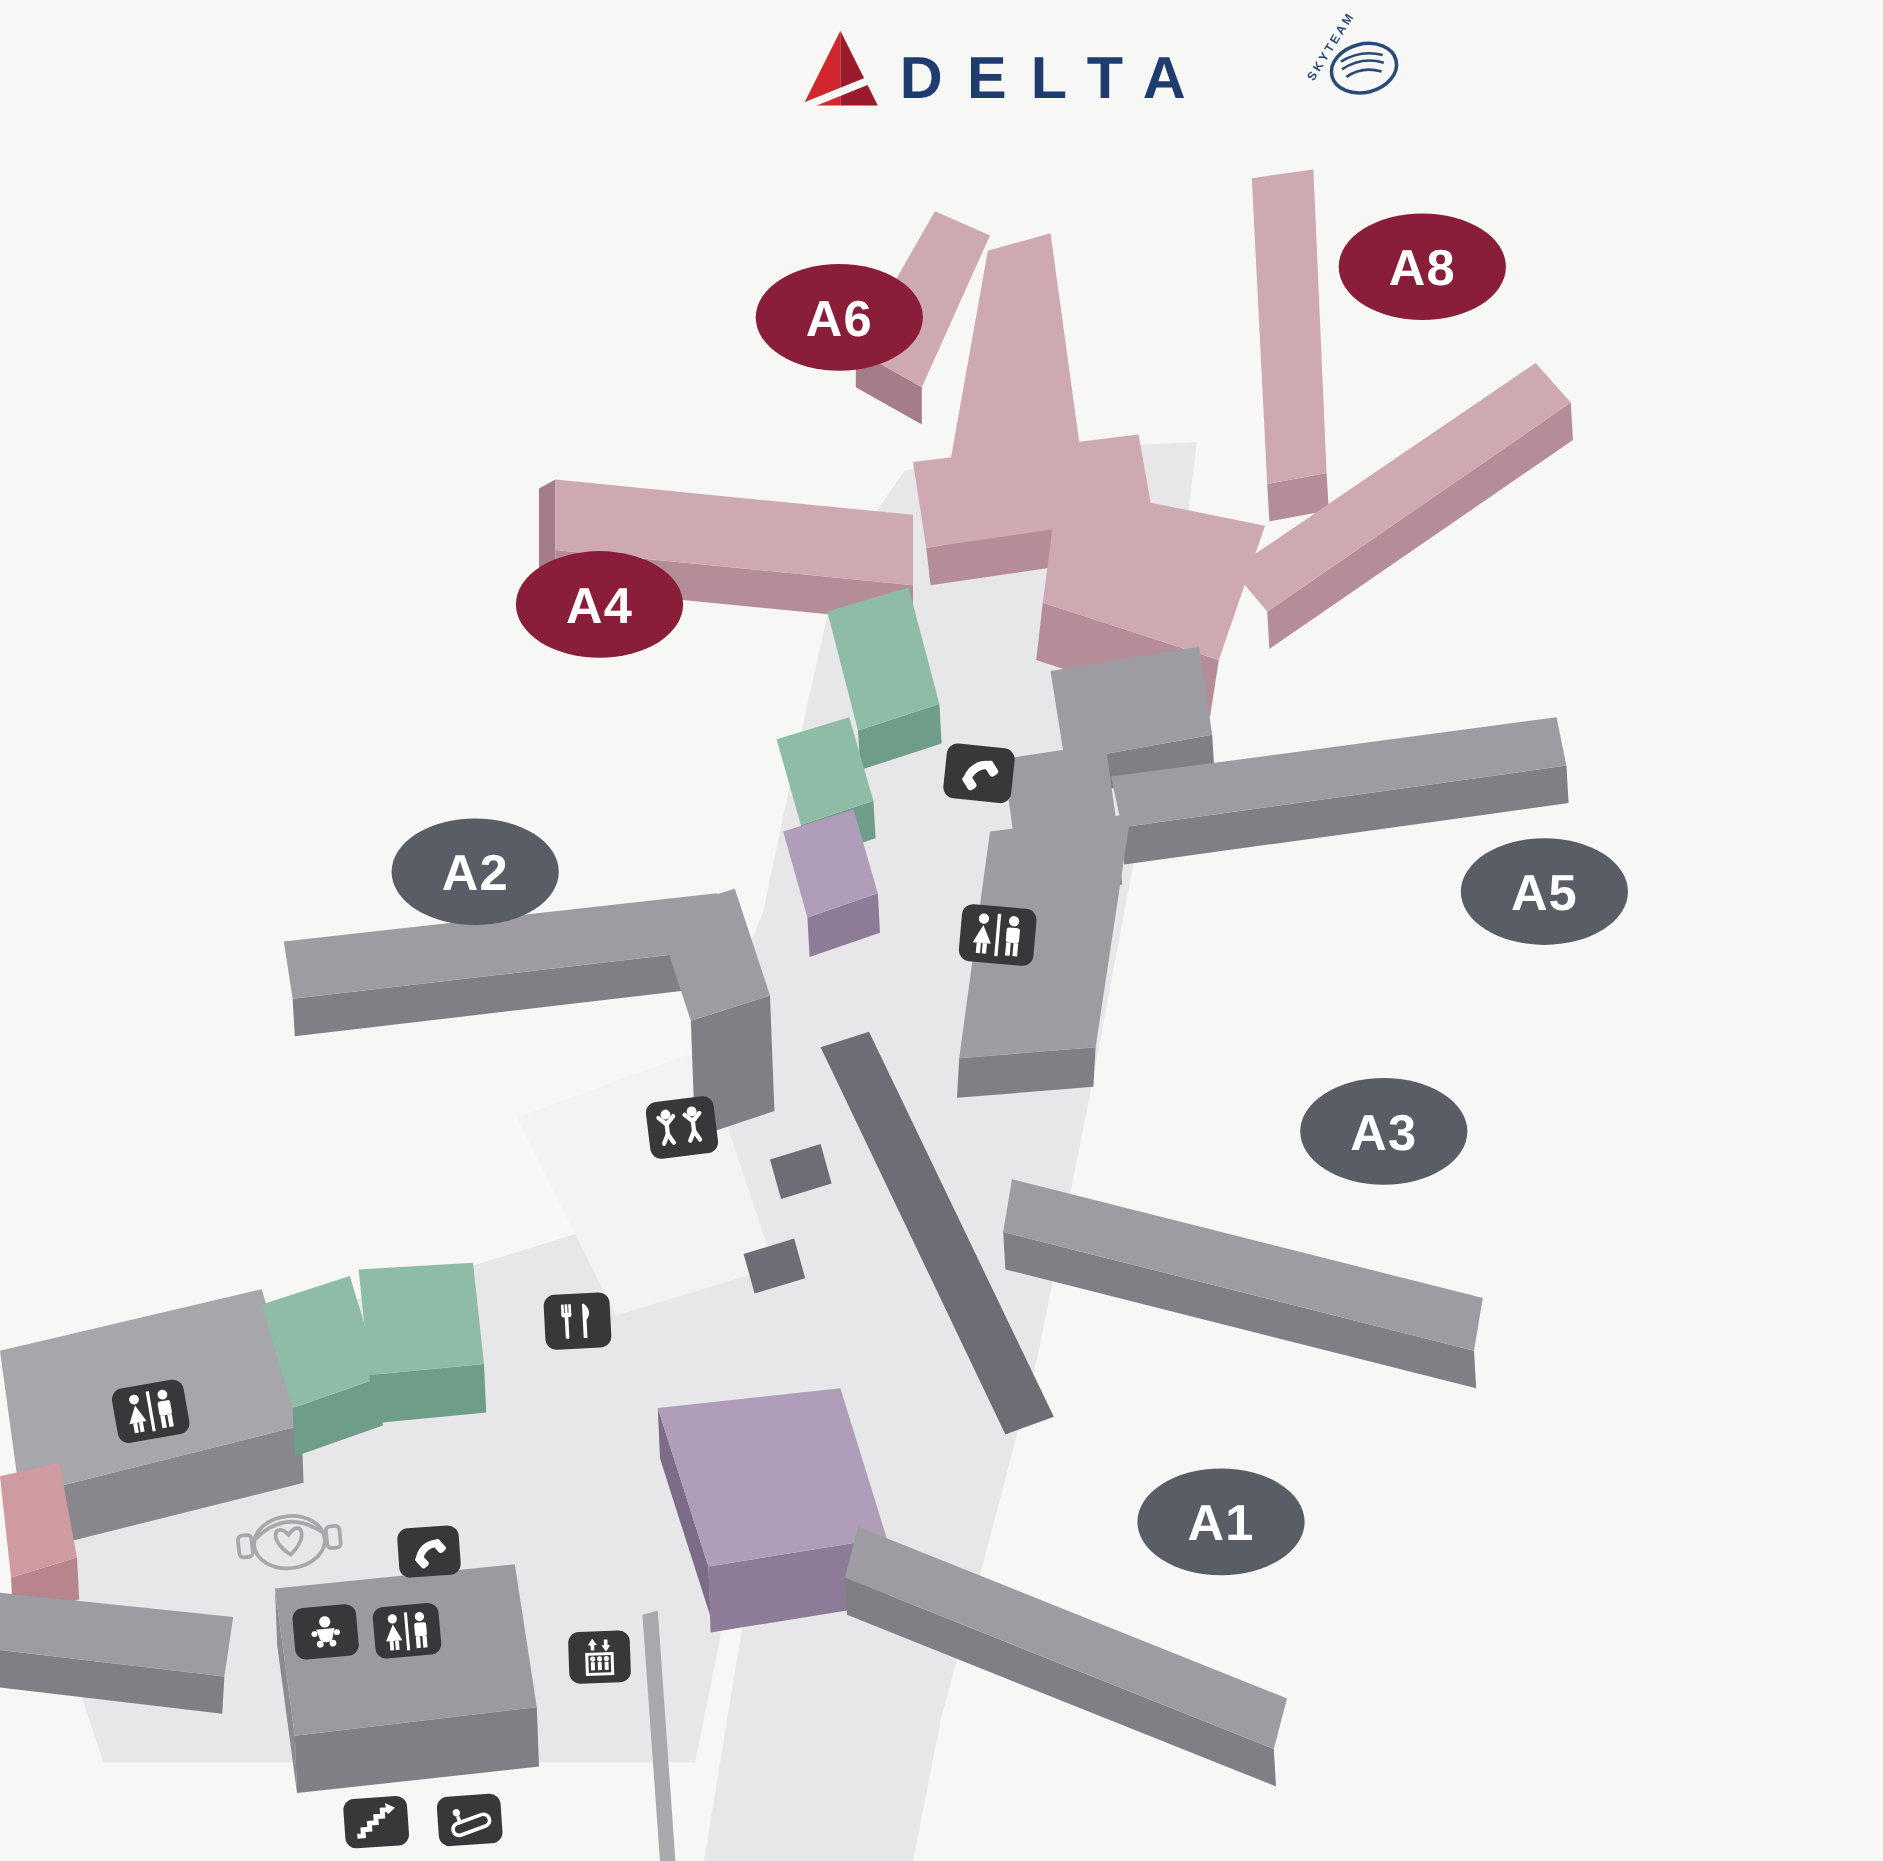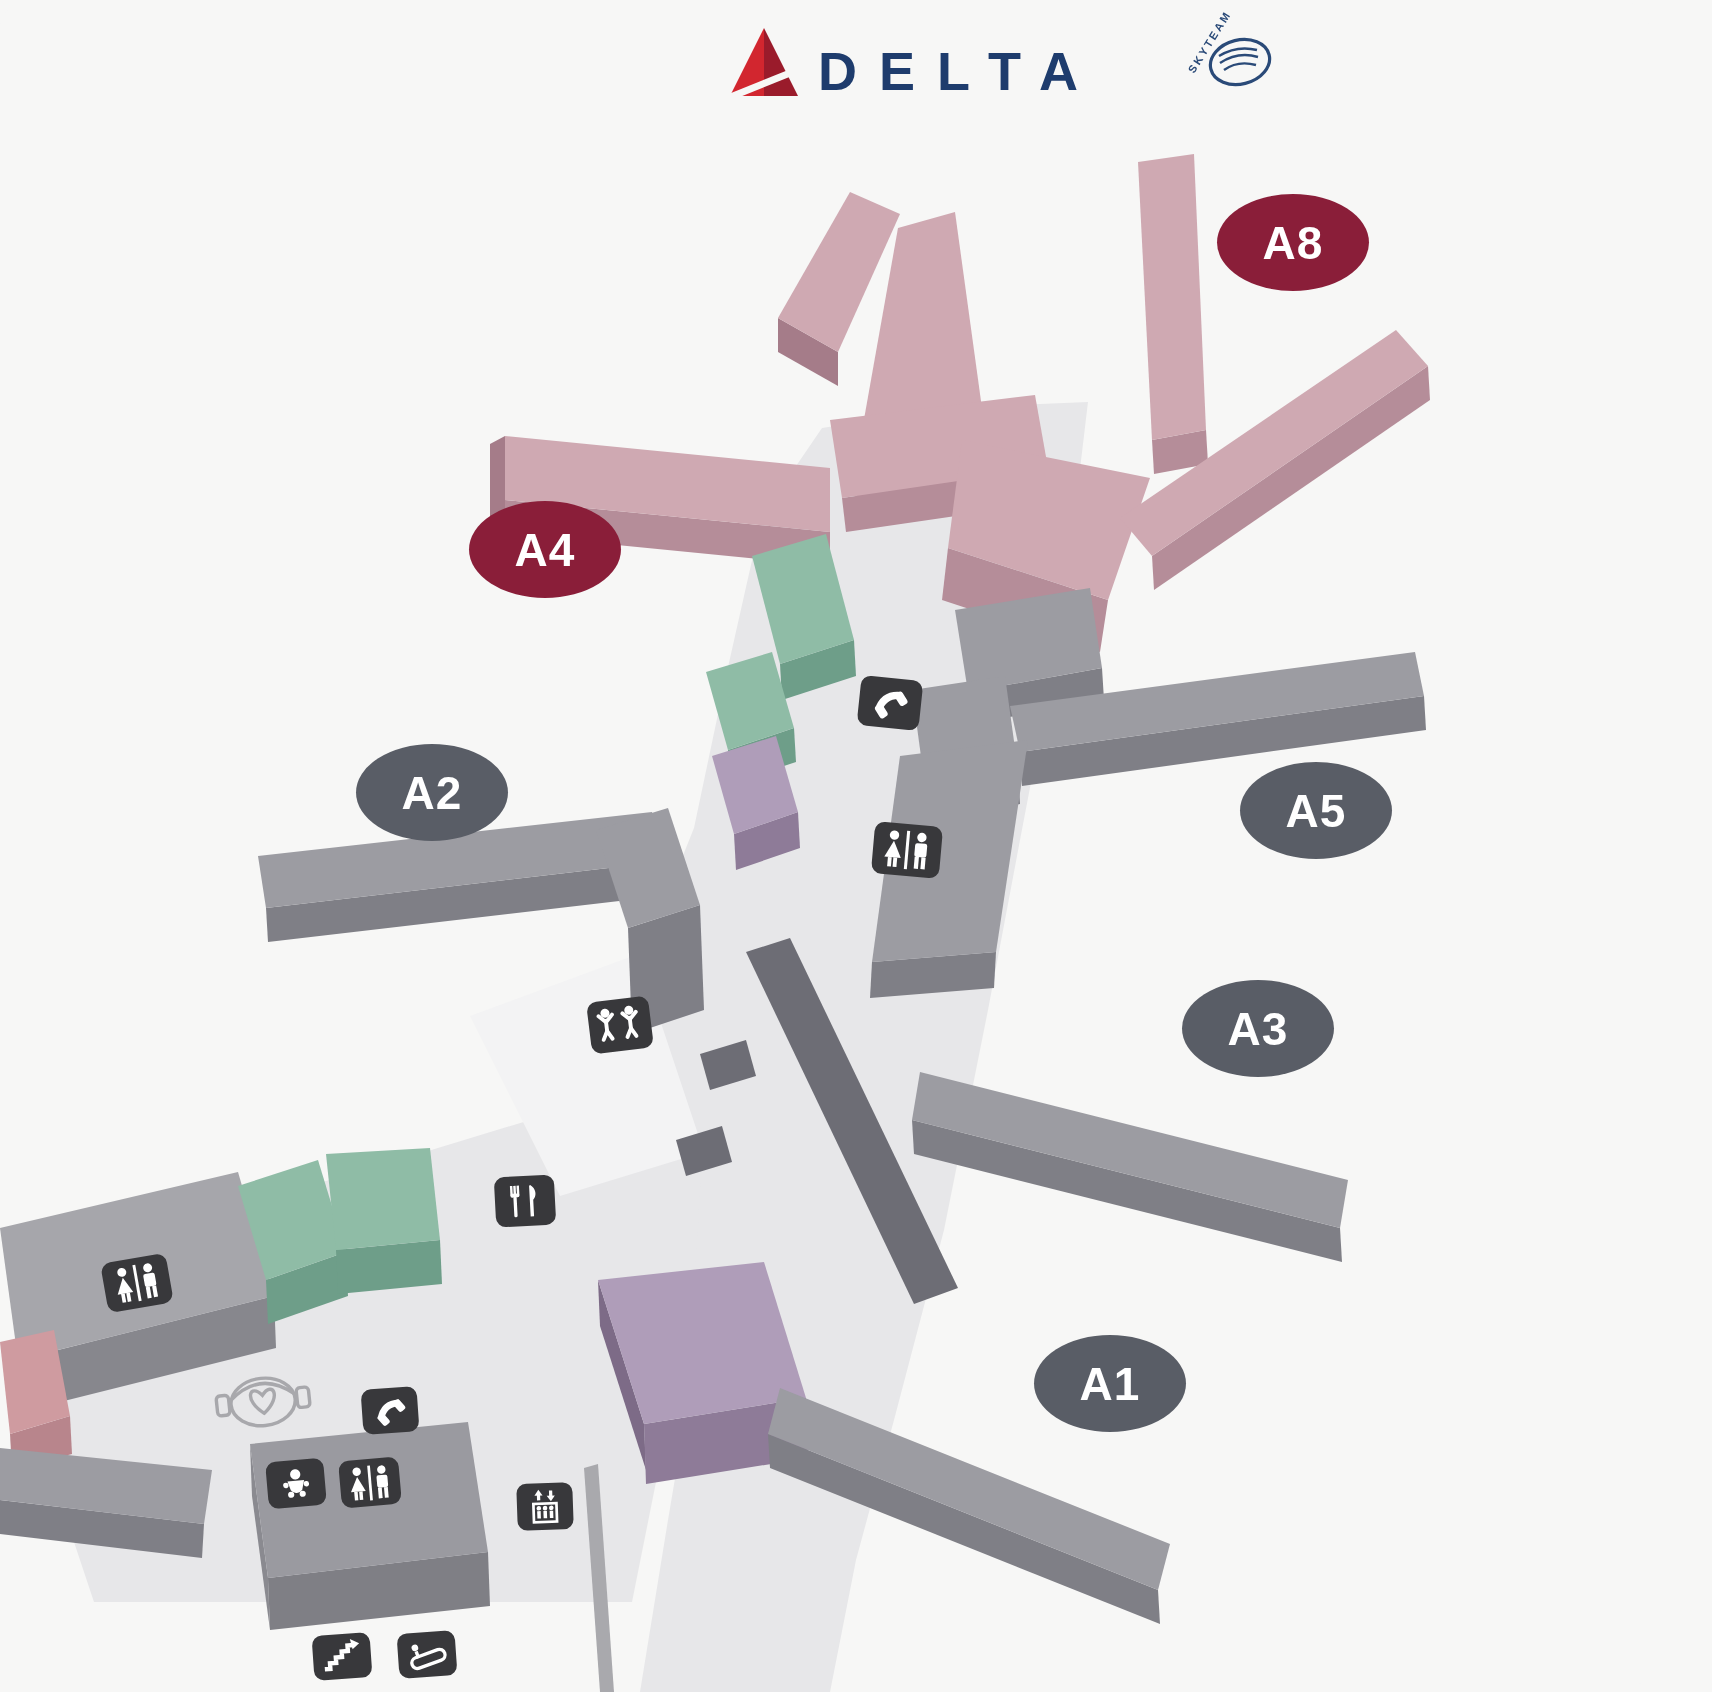--- a/index.html
+++ b/index.html
@@ -183,30 +183,33 @@
   <svg class="skyteam" viewBox="0 0 132 96">
     <g stroke="#2a4a78" fill="none">
       <ellipse cx="78" cy="54" rx="30" ry="22" stroke-width="3.2" transform="rotate(-14 78 54)"></ellipse>
       <path d="M62,62 q14,-10 32,-5" stroke-width="2.4"></path>
       <path d="M58,55 q18,-12 38,-6" stroke-width="2.4"></path>
       <path d="M57,48 q18,-11 38,-6" stroke-width="2.4"></path>
     </g>
     <text transform="translate(32,66) rotate(-58)" font-size="11" letter-spacing="2.5" fill="#2a4a78" font-weight="bold">SKYTEAM</text>
   </svg>
 
+  <div class="badge maroon" style="left:687px;top:240px">
+      <span>A6</span>
+    </div>
   <div class="badge maroon" style="left:1217px;top:194px">
       <span>A8</span>
     </div>
   <div class="badge maroon" style="left:469px;top:501px">
       <span>A4</span>
     </div>
   <div class="badge gray" style="left:356px;top:744px">
       <span>A2</span>
     </div>
-  <div class="badge gray" style="left:1240px;top:762px">
+  <div class="badge gray" style="left:1328px;top:762px">
       <span>A5</span>
     </div>
   <div class="badge gray" style="left:1182px;top:980px">
       <span>A3</span>
     </div>
   <div class="badge gray" style="left:1034px;top:1335px">
       <span>A1</span>
     </div>
 
   <div class="map-icon" style="left:859px;top:678px;width:62px;height:50px;transform:rotate(6deg)">

